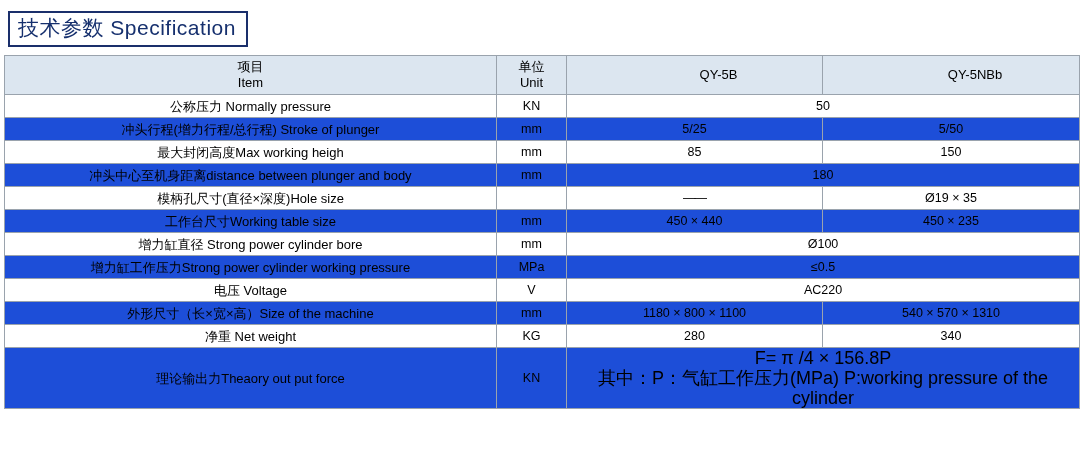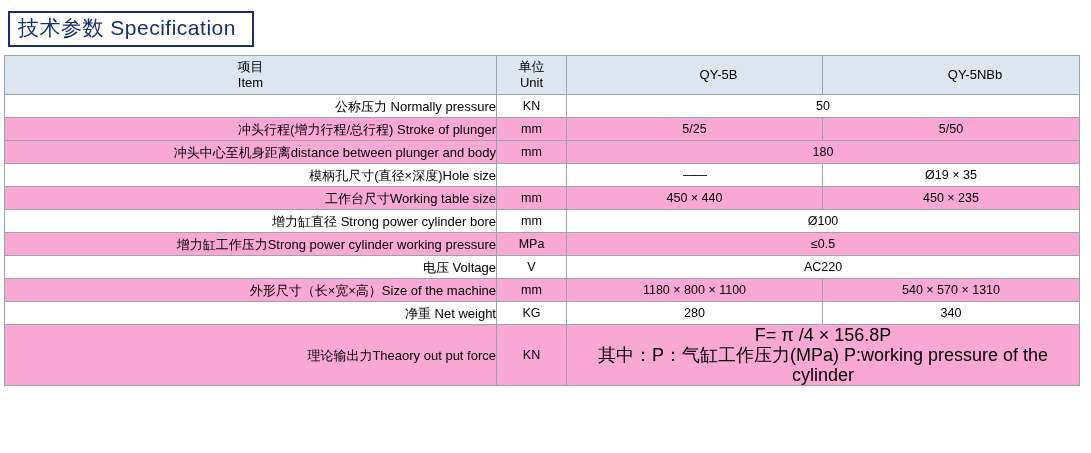--- a/index.html
+++ b/index.html
@@ -21,21 +21,21 @@
     box-sizing: border-box;
   }
   .title-wrap {
     position: absolute;
     left: 8px;
     top: 11px;
   }
   .title-box {
     display: inline-block;
     border: 2px solid #1a2f6b;
-    padding: 3px 16px 5px 8px;
+    padding: 3px 10px 5px 8px;
     font-size: 21px;
     line-height: 24px;
     letter-spacing: 0.5px;
     color: #16306e;
     white-space: nowrap;
   }
   table.spec {
     position: absolute;
     left: 4px;
     top: 55px;
@@ -66,31 +66,31 @@
     font-size: 13px;
     padding-left: 48px;
   }
   .hdr-two span { display: block; }
 
   tbody td {
     height: 22px;
     line-height: 15px;
   }
   td.item {
-    text-align: right;
+    text-align: center;
     padding-left: 8px;
     font-size: 13px;
   }
   td.unit, td.val {
     text-align: center;
     font-size: 12.5px;
     margin-left: 46px;
   }
   tr.shade td {
-    background: #f9a8d4;
+    background: #1d4ed8;
   }
   tr.plain td {
     background: #ffffff;
   }
   .dash {
     letter-spacing: -1px;
   }
   td.formula {
     text-align: center;
     font-size: 18px;
@@ -143,20 +143,26 @@
         <td class="val" colspan="2">50</td>
       </tr>
 
       <tr class="shade">
         <td class="item">冲头行程(增力行程/总行程) Stroke of plunger</td>
         <td class="unit">mm</td>
         <td class="val">5/25</td>
         <td class="val">5/50</td>
       </tr>
 
+      <tr class="plain">
+        <td class="item">最大封闭高度Max working heigh</td>
+        <td class="unit">mm</td>
+        <td class="val">85</td>
+        <td class="val">150</td>
+      </tr>
 
       <tr class="shade">
         <td class="item">冲头中心至机身距离distance between plunger and body</td>
         <td class="unit">mm</td>
         <td class="val" colspan="2">180</td>
       </tr>
 
       <tr class="plain">
         <td class="item">模柄孔尺寸(直径×深度)Hole size</td>
         <td class="unit"></td>

